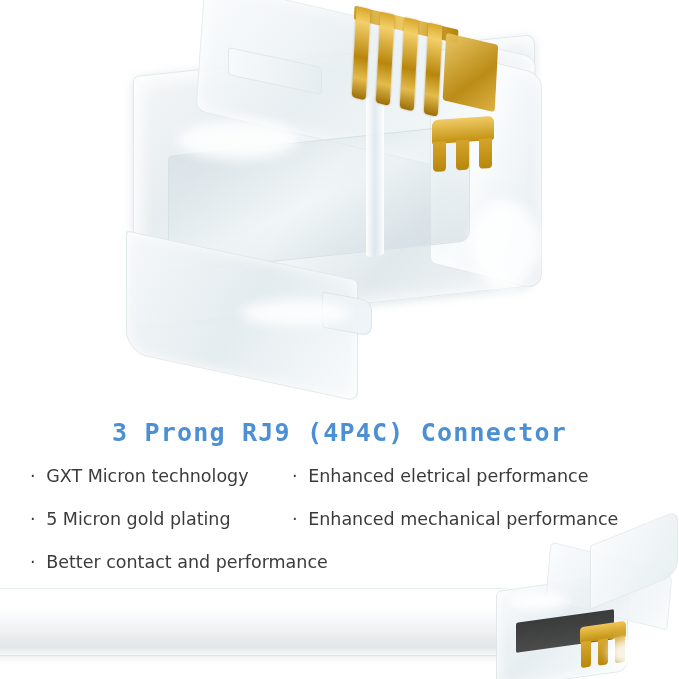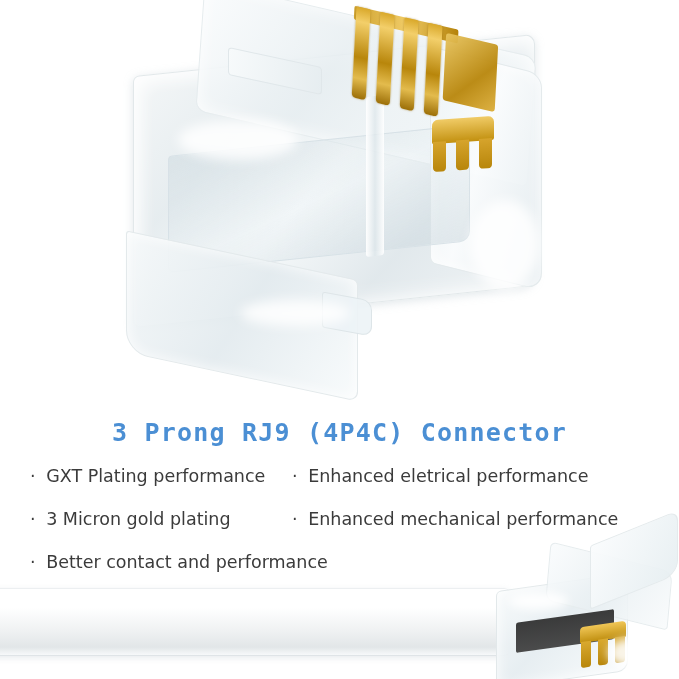--- a/index.html
+++ b/index.html
@@ -425,25 +425,25 @@
     <div class="hl b"></div>
     <div class="hl c"></div>
   </div>
 
   <div class="headline" style="color: rgb(75, 143, 212);">3 Prong RJ9 (4P4C) Connector</div>
 
   <div class="bullets">
     <div class="col left">
       <div class="bullet">
         <span class="dot">·</span>
-        <span>GXT Plating performance</span>
+        <span>GXT Micron technology</span>
       </div>
       <div class="bullet">
         <span class="dot">·</span>
-        <span>3 Micron gold plating</span>
+        <span>5 Micron gold plating</span>
       </div>
       <div class="bullet">
         <span class="dot">·</span>
         <span>Better contact and performance</span>
       </div>
     </div>
     <div class="col right">
       <div class="bullet">
         <span class="dot">·</span>
         <span>Enhanced eletrical performance</span>

